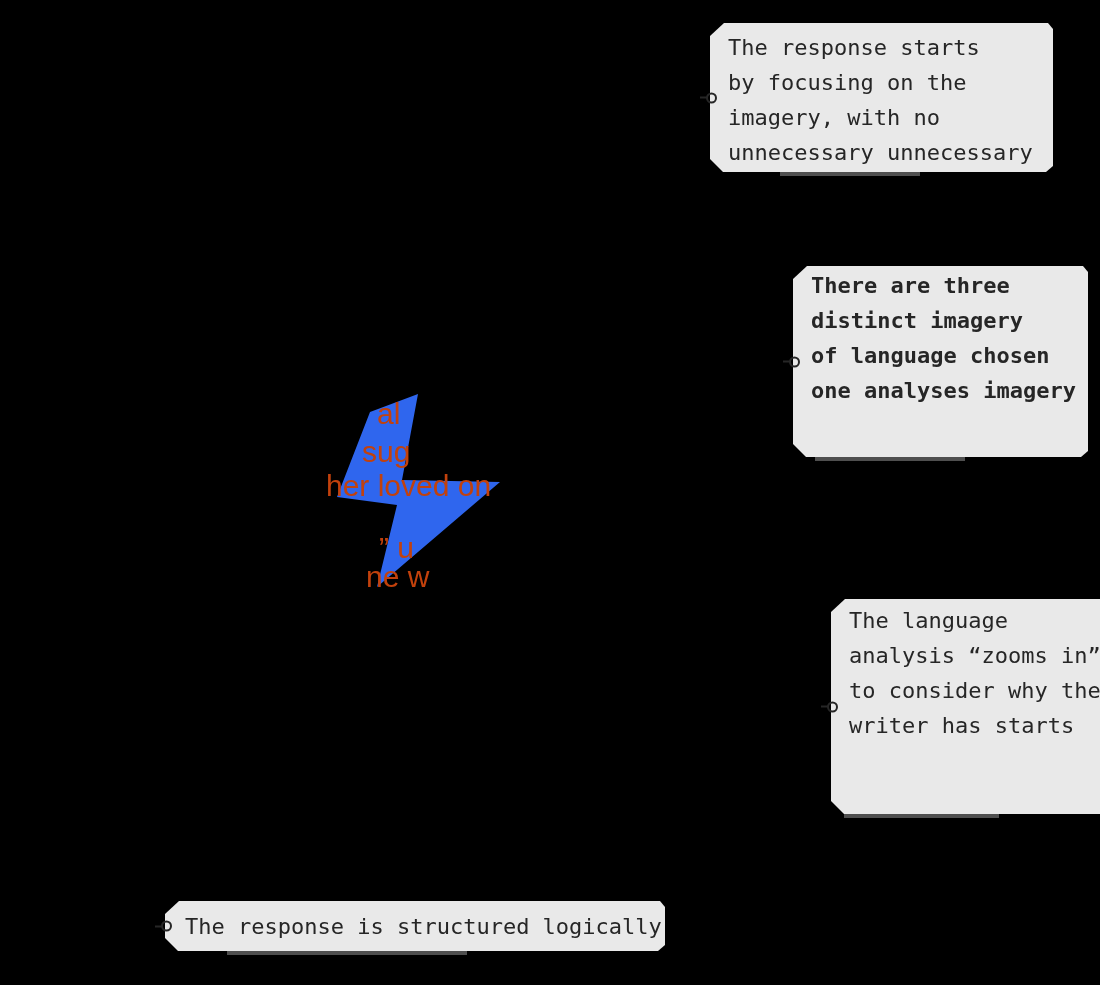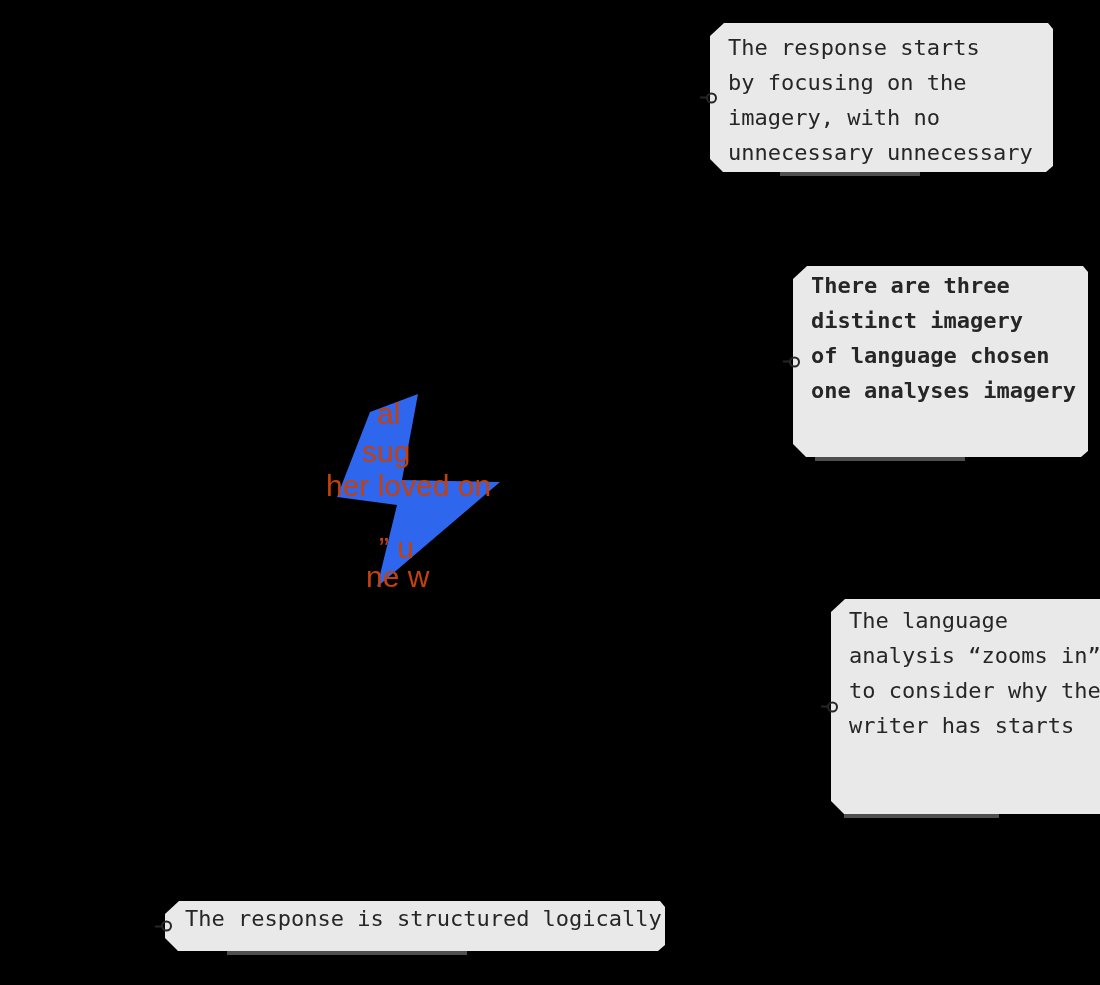--- a/index.html
+++ b/index.html
@@ -52,21 +52,21 @@
                        13px 100%, 0 calc(100% - 13px), 0 13px);
     padding: 7px 8px 0 18px;
     box-sizing: border-box;
     font-size: 22px;
     line-height: 35px;
     letter-spacing: 0px;
     color: #262626;
   }
   .c2 .box { padding-top: 2px; font-weight: bold; }
   .c3 .box { padding-top: 4px; }
-  .c4 .box { display: flex; padding: 0 0 0 20px; }
+  .c4 .box { display: flex; align-items: center; padding: 0 0 0 20px; }
 
   .callout .line { white-space: pre; }
 
   
   .shadow-strip {
     position: absolute;
     bottom: -4px;
     height: 5px;
     background: #4f4f4f;
     z-index: 0;

